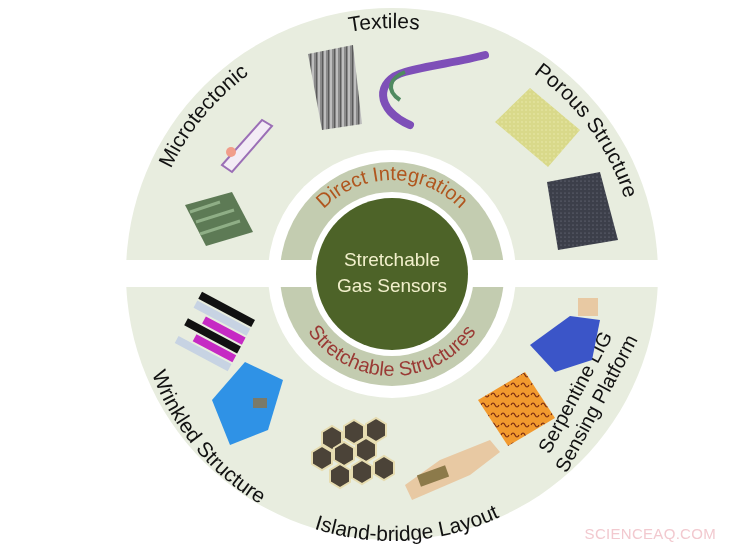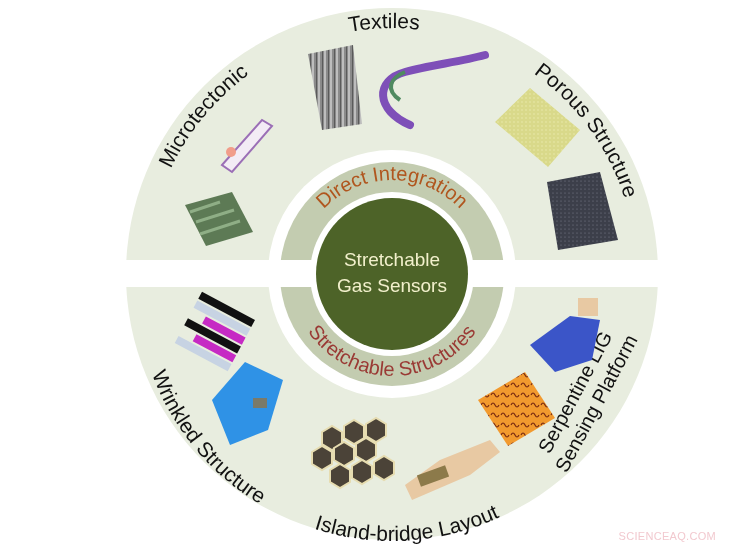--- a/index.html
+++ b/index.html
@@ -1,18 +1,18 @@
 <!DOCTYPE html>
 <html><head>
 <meta charset="utf-8">
 <style>
   html, body { margin:0; padding:0; background:#ffffff; }
   body { width:730px; height:548px; position:relative; overflow:hidden; font-family:"DejaVu Sans", sans-serif; }
   #stage { position:absolute; left:0; top:0; width:730px; height:548px; }
-  .watermark { position:absolute; right:14px; bottom:6px; font-family:"Liberation Sans", sans-serif; font-size:11px; color:#f2c9cf; letter-spacing:0.3px; }
+  .watermark { position:absolute; right:14px; bottom:6px; font-family:"Liberation Sans", sans-serif; font-size:15px; color:#f2c9cf; letter-spacing:0.3px; }
 </style>
 </head>
 <body>
 
 <svg id="stage" width="730" height="548" viewBox="0 0 730 548" xmlns="http://www.w3.org/2000/svg">
   <defs>
     <clipPath id="clipTop">
         <rect x="0" y="0" width="730" height="260"></rect>
       </clipPath>
     <clipPath id="clipBot">

